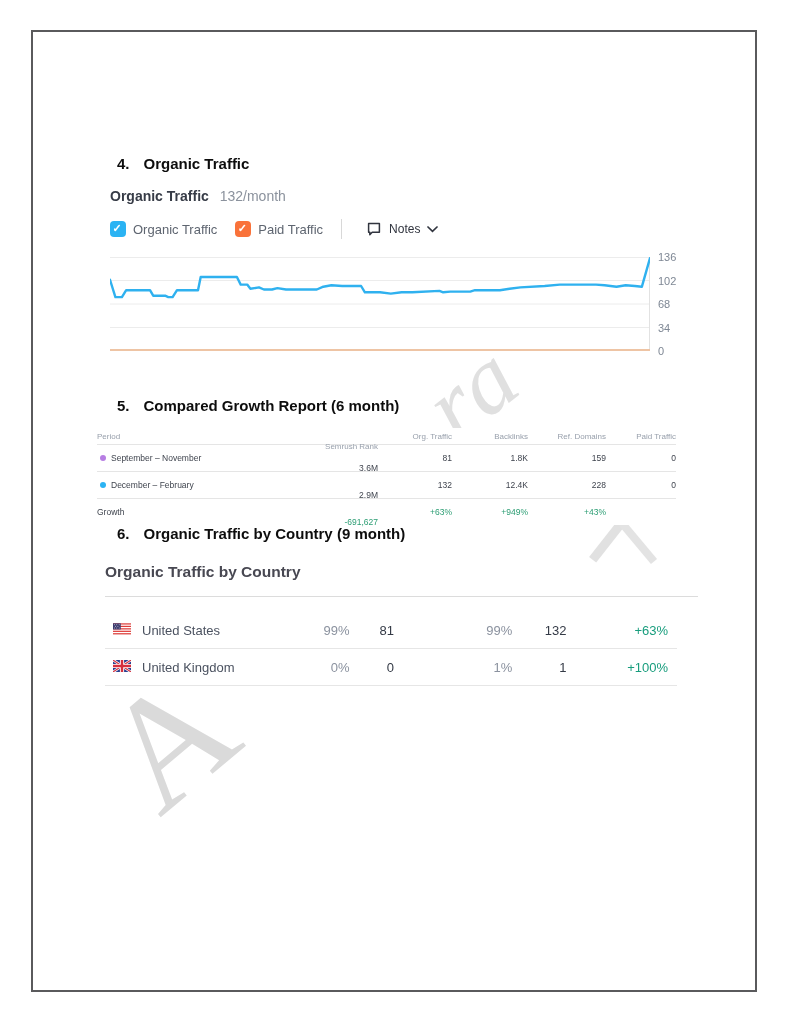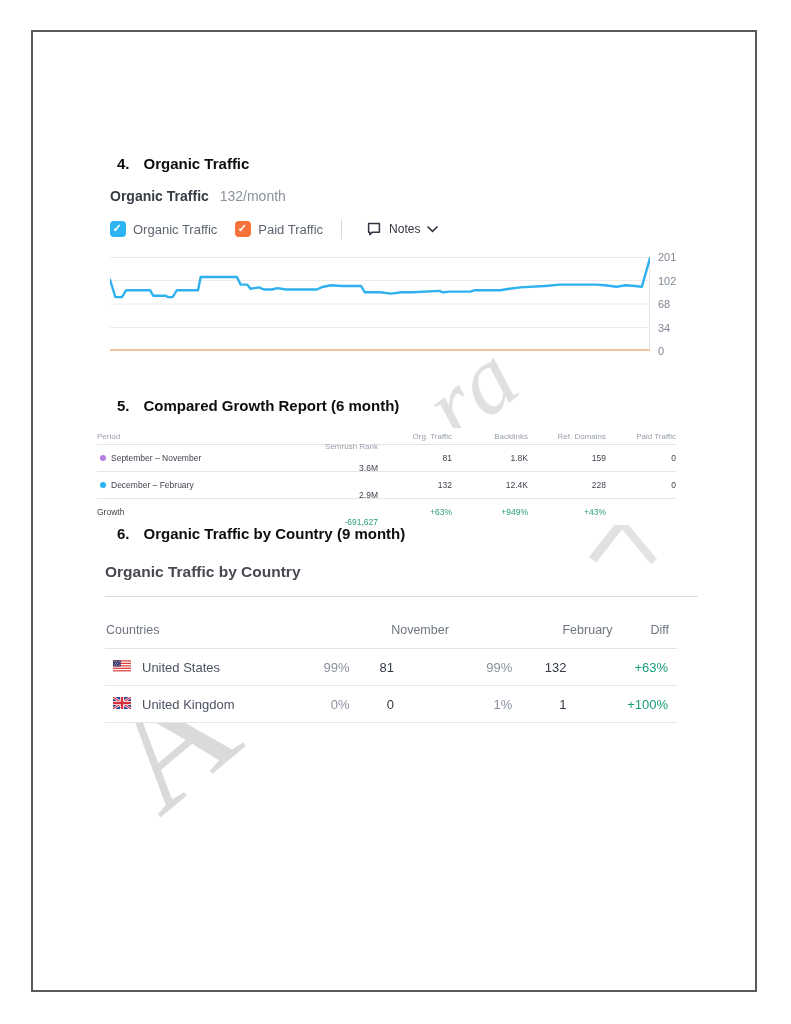--- a/index.html
+++ b/index.html
@@ -133,21 +133,21 @@
           <line x1="539.5" y1="0" x2="539.5" y2="94" stroke="#e2e2e2" stroke-width="1"></line>
           <polyline points="0.0,93.0 540.0,93.0" fill="none" stroke="#eec4a4" stroke-width="2" stroke-linejoin="round" stroke-linecap="round"></polyline>
           <polyline points="0.0,22.8 5.4,40.1 11.9,40.1 16.2,33.2 40.0,33.2 43.2,38.7 55.1,38.7 58.3,40.1 62.6,40.1 67.0,33.2 88.0,33.2 90.7,20.0 126.9,20.0 130.7,27.6 137.2,27.6 140.4,31.8 149.0,30.4 153.9,32.5 162.0,32.5 167.4,31.1 176.0,32.5 206.8,32.5 213.3,29.7 221.4,28.3 232.2,29.0 251.1,29.0 254.9,35.3 270.0,35.3 280.8,36.6 291.6,35.3 302.4,35.3 329.4,33.9 333.2,35.3 340.2,34.6 360.2,34.6 365.0,33.2 389.9,33.2 399.6,31.8 410.4,30.4 434.7,29.0 449.8,27.6 486.0,27.6 494.6,28.3 506.5,29.7 515.7,28.3 524.9,29.0 531.9,29.7 540.0,1.2" fill="none" stroke="#2fb1ef" stroke-width="2.4" stroke-linejoin="round" stroke-linecap="round"></polyline>
         </svg>
     </div>
     <div class="y-labels">
         <span style="top: 94px;">0</span>
         <span style="top: 70.5px;">34</span>
         <span style="top: 47px;">68</span>
         <span style="top: 23.5px;">102</span>
-        <span style="top: 0px;">201</span>
+        <span style="top: 0px;">136</span>
       </div>
 
     <div class="doc-h h5">
       <span>5.</span>
       <span>Compared Growth Report (6 month)</span>
     </div>
 
     <div class="grt">
       <div class="grt-row grt-head">
         <span class="c-period">Period</span>
@@ -191,26 +191,20 @@
 
     <div class="doc-h h6">
       <span>6.</span>
       <span>Organic Traffic by Country (9 month)</span>
     </div>
 
     <div class="cw-title">Organic Traffic by Country</div>
     <div class="cw-hr"></div>
 
     <div class="ct">
-      <div class="ct-head">
-        <span class="hc1">Countries</span>
-        <span class="hc2">November</span>
-        <span class="hc3">February</span>
-        <span class="hc4">Diff</span>
-      </div>
       <div class="ct-row">
         <span class="cc1">
           <span class="flag">
             <svg width="18" height="12" viewBox="0 0 19 12">
               <rect width="19" height="12" fill="#fff"></rect>
               <g fill="#dd3c39">
                 <rect y="0" width="19" height="1.3"></rect>
                   <rect y="2.6" width="19" height="1.3"></rect>
                 <rect y="5.2" width="19" height="1.3"></rect>
                   <rect y="7.8" width="19" height="1.3"></rect>

